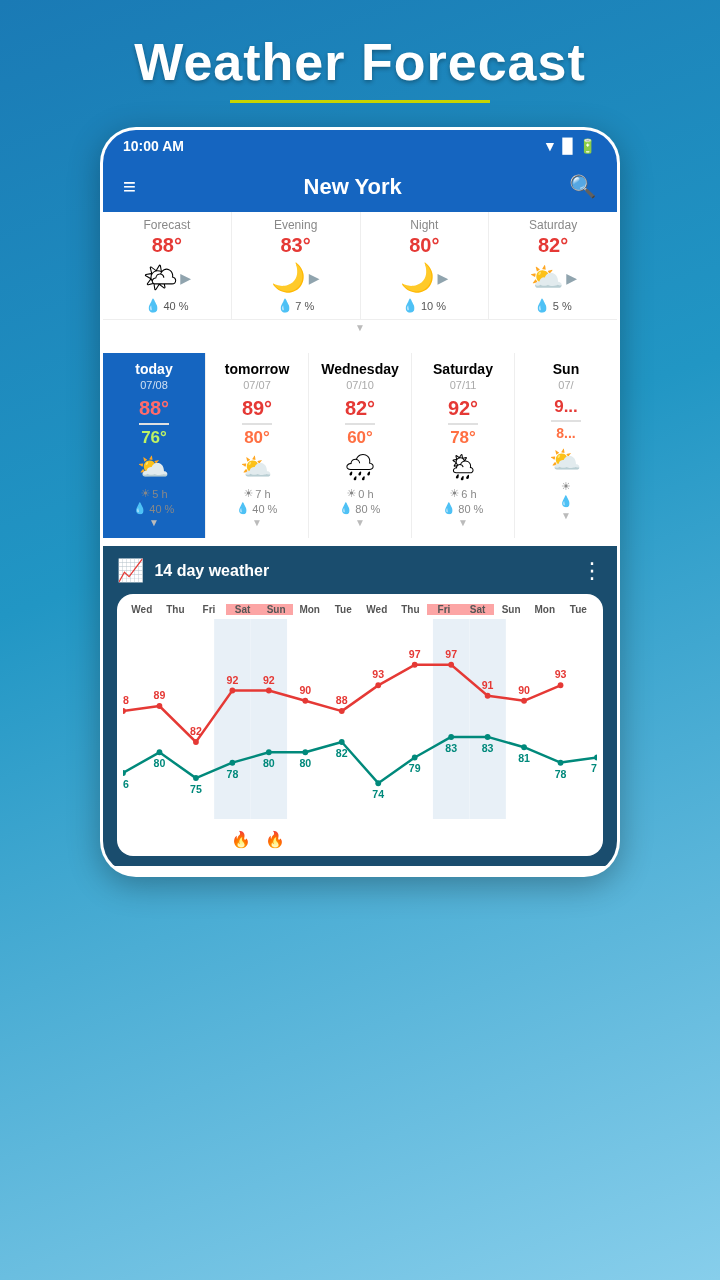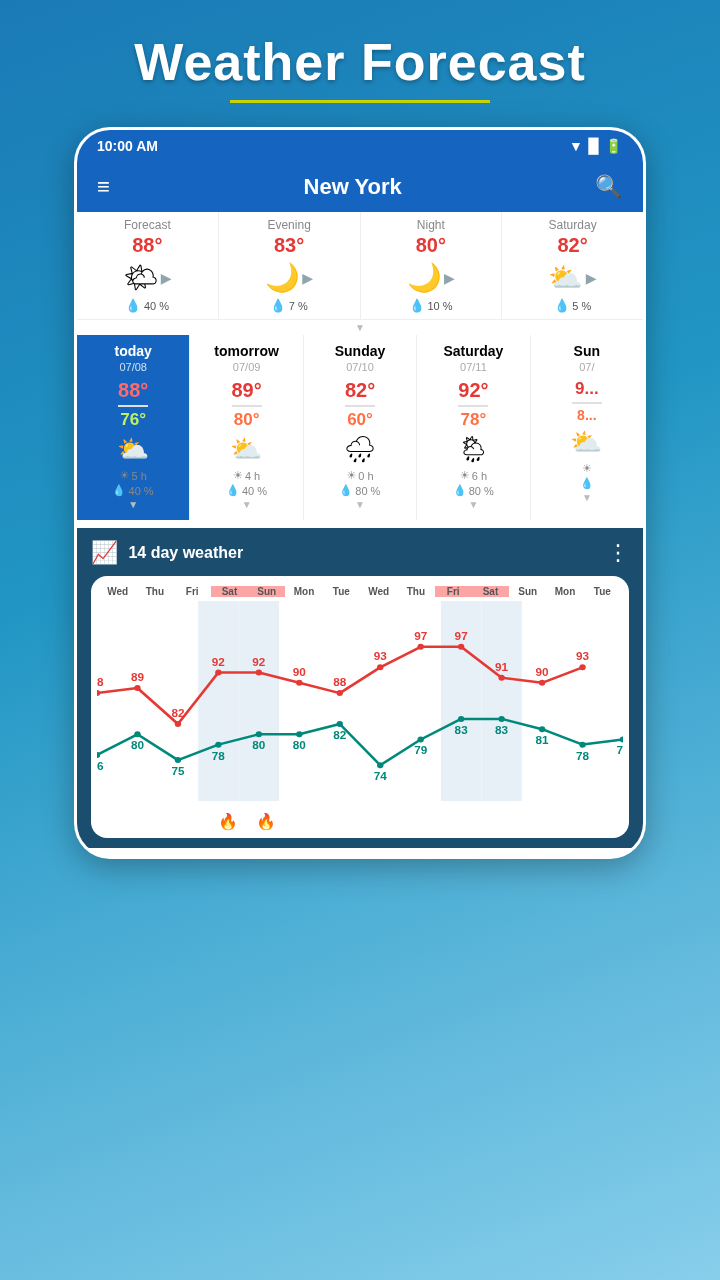--- a/index.html
+++ b/index.html
@@ -26,21 +26,21 @@
     }
     .title-underline {
       width: 260px;
       height: 3px;
       background: #c8d400;
       margin: 8px auto 24px;
     }
 
     
     .phone-frame {
-      width: 572px;
+      width: 520px;
       background: white;
       border-radius: 36px;
       border: 3px solid rgba(255,255,255,0.6);
       overflow: hidden;
       box-shadow: 0 8px 32px rgba(0,0,0,0.3);
       position: relative;
     }
 
     
     .status-bar {
@@ -127,21 +127,21 @@
     .scroll-indicator {
       text-align: center;
       color: #bbb;
       font-size: 10px;
       padding: 2px 0;
     }
 
     
     .daily-section {
       background: white;
-      margin-top: 0;
+      margin-top: 18px;
     }
     .daily-tabs {
       display: flex;
       overflow: hidden;
     }
     .day-col {
       flex: 1;
       border-right: 1px solid #eee;
       text-align: center;
       padding: 8px 2px;
@@ -355,38 +355,38 @@
         </div>
         <div class="day-rain">
           <span>💧</span>
           <span>40 %</span>
         </div>
         <div class="day-scroll">▼</div>
       </div>
 
       <div class="day-col">
         <div class="day-name">tomorrow</div>
-        <div class="day-date">07/09</div>
+        <div class="day-date">07/07</div>
         <div class="day-high">89°</div>
         <div class="day-divider"></div>
         <div class="day-low">80°</div>
         <div class="day-icon">⛅</div>
         <div class="day-sun">
           <span>☀</span>
-          <span>4 h</span>
+          <span>7 h</span>
         </div>
         <div class="day-rain">
           <span>💧</span>
           <span>40 %</span>
         </div>
         <div class="day-scroll">▼</div>
       </div>
 
       <div class="day-col">
-        <div class="day-name">Sunday</div>
+        <div class="day-name">Wednesday</div>
         <div class="day-date">07/10</div>
         <div class="day-high">82°</div>
         <div class="day-divider"></div>
         <div class="day-low">60°</div>
         <div class="day-icon">🌧</div>
         <div class="day-sun">
           <span>☀</span>
           <span>0 h</span>
         </div>
         <div class="day-rain">

